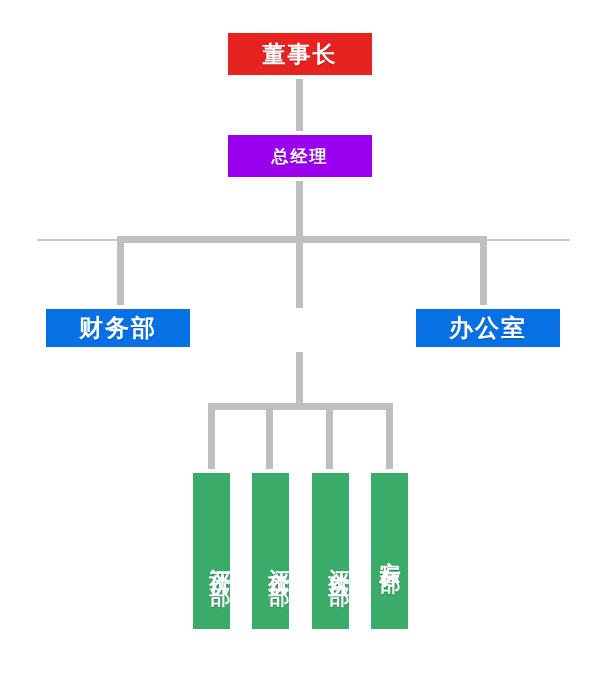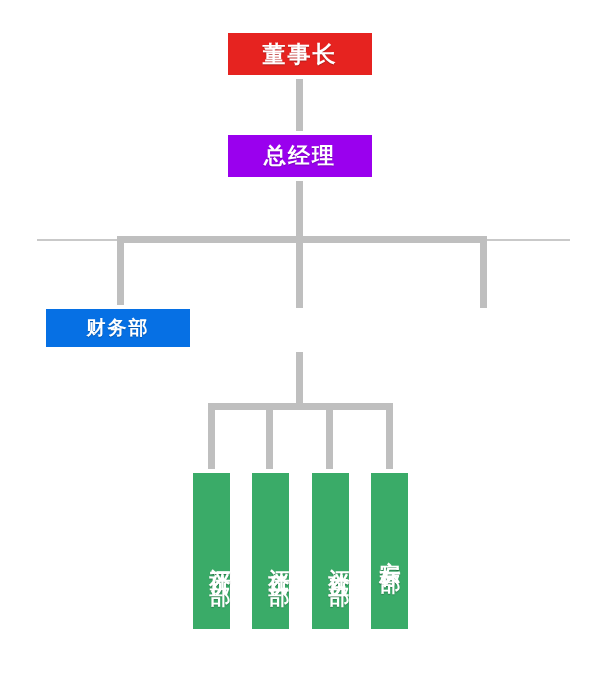--- a/index.html
+++ b/index.html
@@ -49,22 +49,22 @@
     background: #000000;
     z-index: -1;
   }
 
   .node-red    { background: #e62320; }
   .node-purple { background: #9a00ee; }
   .node-blue   { background: #0670e4; }
   .node-green  { background: #3aab68; }
 
   .level-1 { font-size: 23px; text-align: right; }
-  .level-2 { font-size: 22px; }
-  .level-3 { font-size: 19px; }
+  .level-2 { font-size: 17px; }
+  .level-3 { font-size: 24px; }
 
   
   .node-vert {
     writing-mode: vertical-rl;
     text-orientation: upright;
     font-size: 21px;
     letter-spacing: 5px;
     padding-top: 22px;
     align-items: flex-start;
     justify-content: center;
@@ -108,20 +108,23 @@
 
   <div class="node node-purple level-2" style="left:224px; top:131px; width:152px; height:50px;">
     <span>总经理</span>
   </div>
 
   <div class="node node-blue level-3" style="left:42px; top:305px; width:152px; height:46px;">
     <span>财务部</span>
   </div>
 
 
+  <div class="node node-blue level-3" style="left:412px; top:305px; width:152px; height:46px;">
+    <span>办公室</span>
+  </div>
 
   <div class="node node-green node-vert" style="left:189px; top:469px; width:45px; height:164px;">
     <span>评价一部</span>
   </div>
 
   <div class="node node-green node-vert" style="left:248px; top:469px; width:45px; height:164px;">
     <span>评价二部</span>
   </div>
 
   <div class="node node-green node-vert" style="left:308px; top:469px; width:45px; height:164px;">

